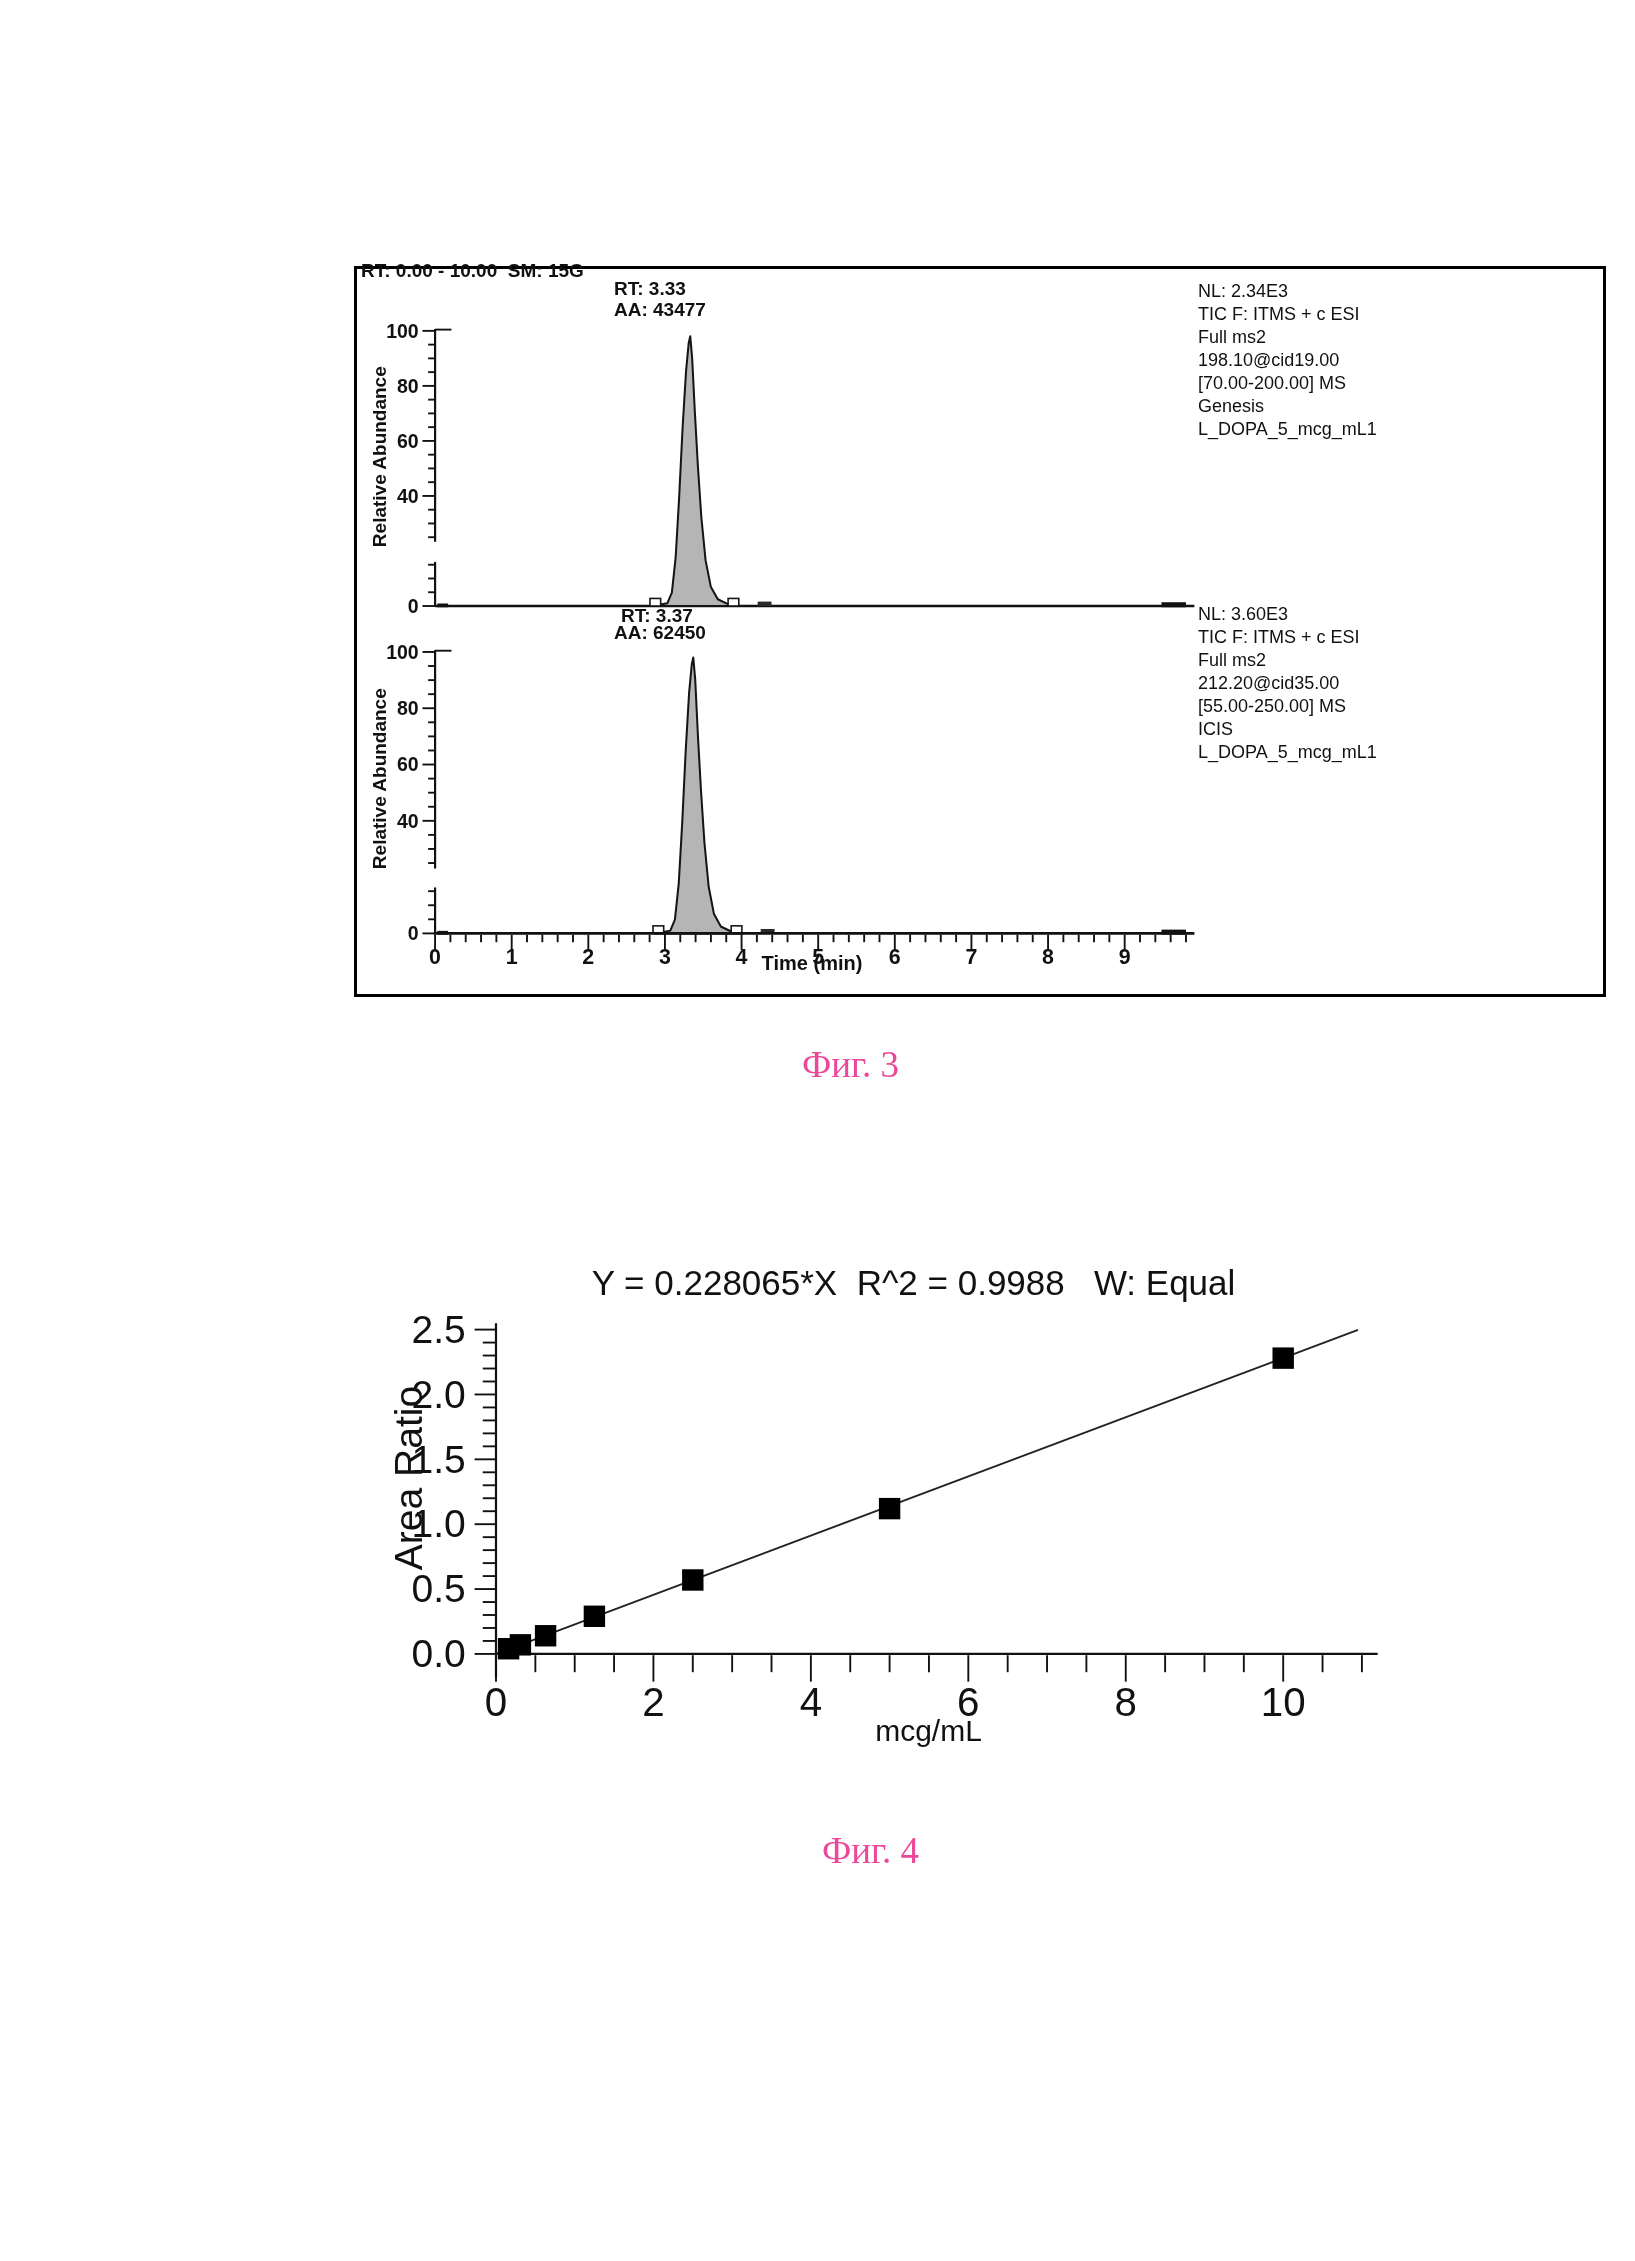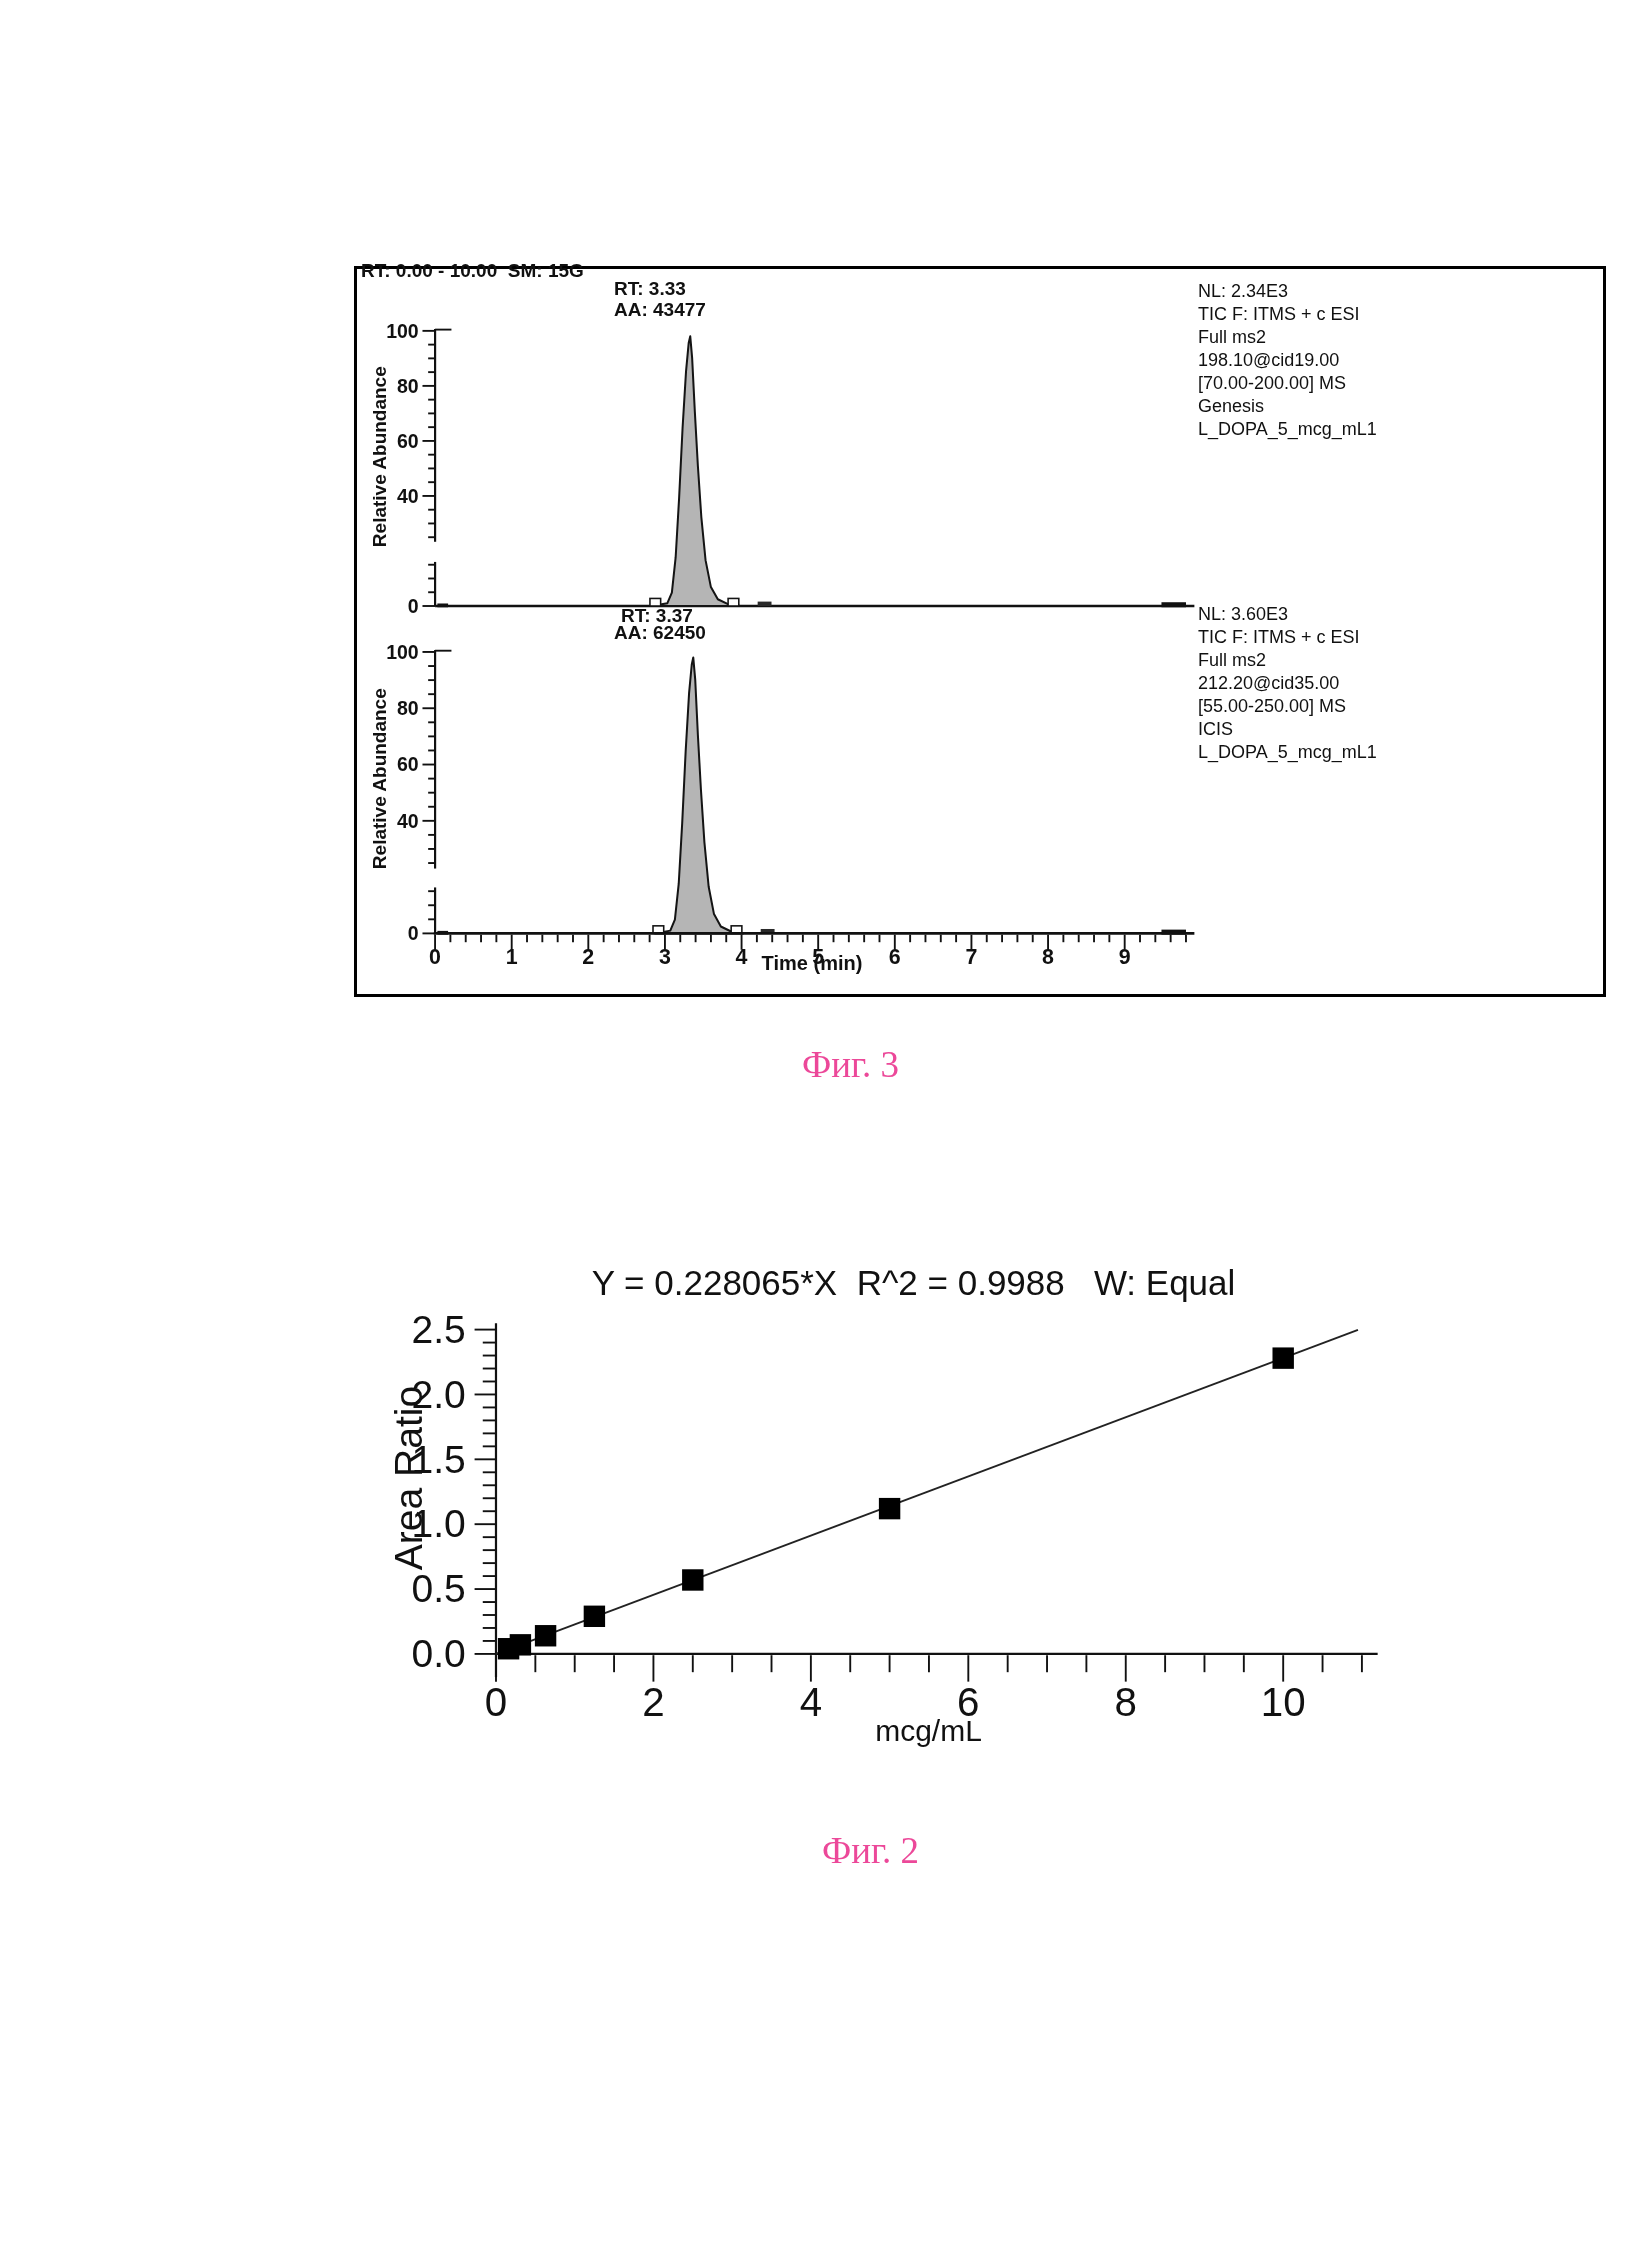--- a/index.html
+++ b/index.html
@@ -263,15 +263,15 @@
       <rect x="269.75" y="630.16" width="34" height="34" fill="#000"></rect>
       <rect x="347.25" y="599.26" width="34" height="34" fill="#000"></rect>
       <rect x="503.5" y="541.58" width="34" height="34" fill="#000"></rect>
       <rect x="816" y="428.28" width="34" height="34" fill="#000"></rect>
       <rect x="1441" y="189.32000000000005" width="34" height="34" fill="#000"></rect>
     </svg>
 
   <div class="abs cal-axis-label rot" style="left:249px;top:1458px;width:315px;height:40px;">Area Ratio</div>
   <div class="abs cal-axis-label" style="left:834px;top:1714px;width:189px;font-size:30px;">mcg/mL</div>
 
-  <div class="abs caption" style="left:776px;top:1829px;width:189px;">Фиг. 2</div>
+  <div class="abs caption" style="left:776px;top:1829px;width:189px;">Фиг. 4</div>
 </div>
 
 
 </body></html>

